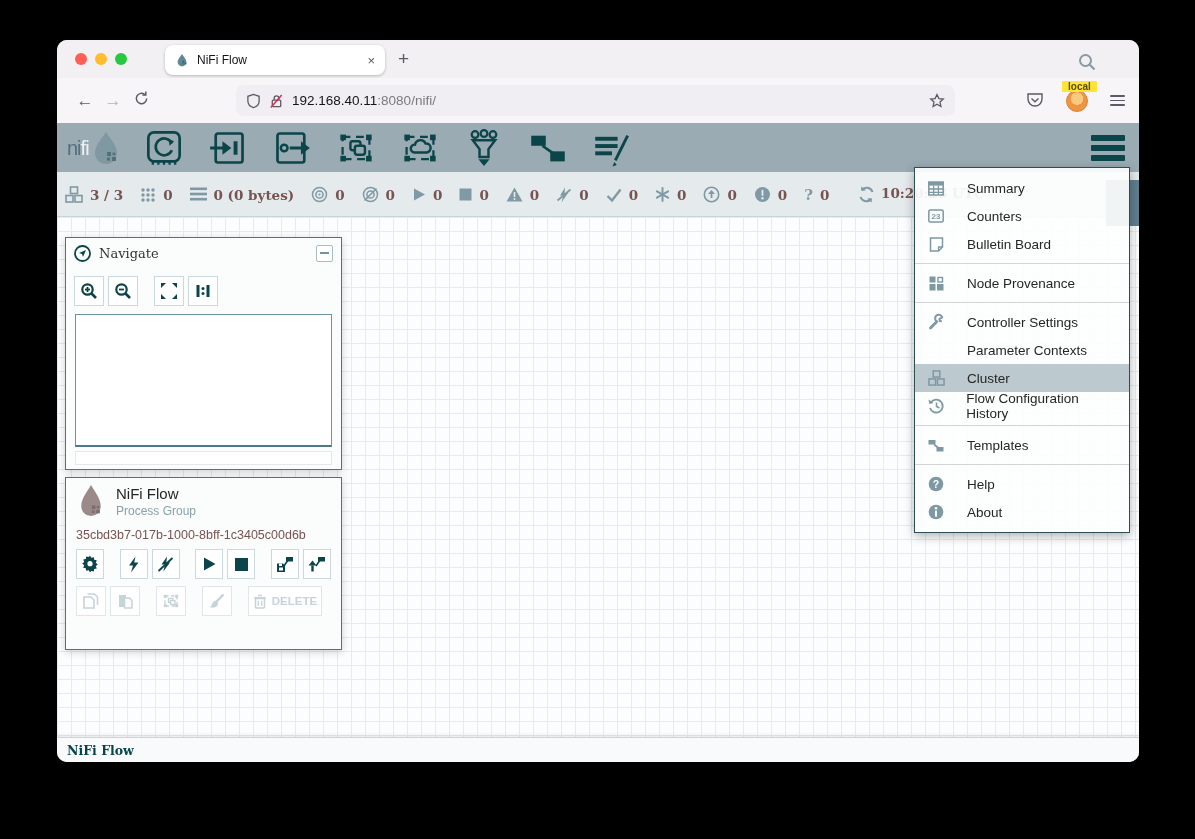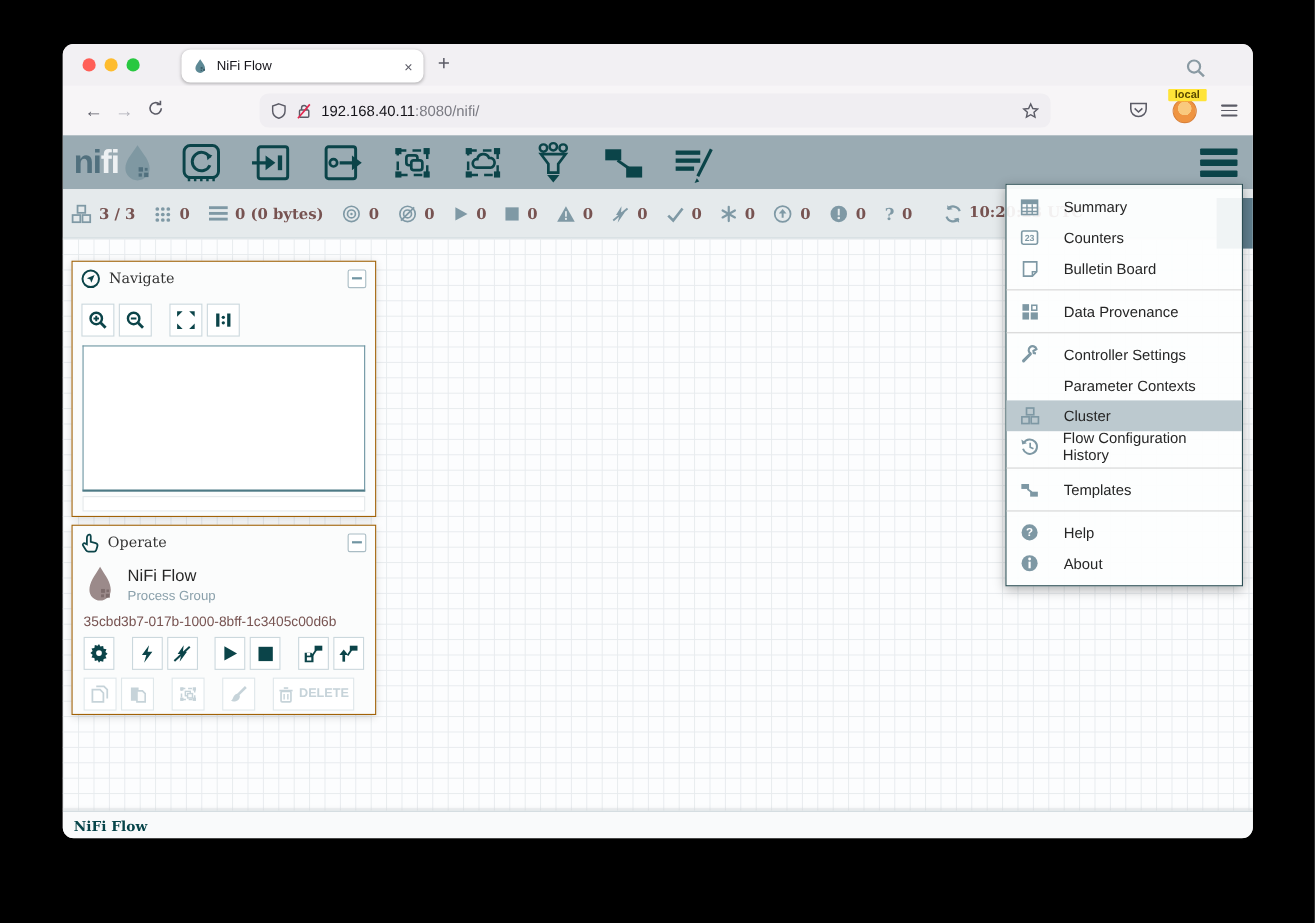--- a/index.html
+++ b/index.html
@@ -37,21 +37,21 @@
   .ff-ham span { width:15px; height:1.8px; background:#5b5b66; border-radius:1px; }
   .avatar-wrap { position:relative; width:22px; height:22px; }
   .avatar { width:22px; height:22px; border-radius:50%; background:radial-gradient(circle at 50% 38%, #f9c97e 38%, #ef9441 40%); border:1px solid #d9813a; }
   .local-badge { position:absolute; left:-4px; top:-9px; background:#ffe438; color:#5a4a00;
     font-size:10px; font-weight:700; padding:0 6px; border-radius:1px; }
 
   
   .nifi-toolbar { position:absolute; left:0; top:83px; width:100%; height:49px; background:#9aabb3;
     display:flex; align-items:center; }
   .nifi-logo { display:flex; align-items:center; margin-left:10px; margin-right:22px; }
-  .logo-text { font-size:30px; font-weight:700; letter-spacing:-1px; line-height:30px; }
+  .logo-text { font-size:20px; font-weight:400; letter-spacing:-1px; line-height:30px; }
   .logo-ni { color:#51707e; } .logo-fi { color:#eef1f3; }
   .tb-icons { display:flex; align-items:center; gap:26px; }
   .tb-icon { width:38px; height:38px; color:#0b4449; cursor:grab; }
   .nifi-ham { position:absolute; right:14px; top:12px; display:flex; flex-direction:column; gap:4px; }
   .nifi-ham span { width:34px; height:6px; background:#0b4449; border-radius:1px; }
 
   
   .statusbar { position:absolute; left:0; top:132px; width:100%; height:45px; background:#e5eaec;
     border-bottom:1px solid #c9d4d9; }
   .sb-left { position:absolute; left:8px; top:0; height:45px; display:flex; align-items:center; gap:17px; }
@@ -453,29 +453,20 @@
                 <circle cx="9" cy="11.5" r="1.5"></circle>
               </g>
             </svg>
       </div>
     </div>
     <div class="birdseye"></div>
     <div class="birdseye-strip"></div>
   </div>
 
   <div class="panel operate">
-    <div class="panel-hdr">
-      <svg width="16" height="17" viewBox="0 0 16 17" style="color:#0b4449">
-            <path d="M6 1.5 c1-1 2.5-0.5 2.5 1 v5 l4.5 1.2 c1.5 0.5 2 1.5 1.5 3 l-1 3.3 c-0.3 1-1 1.5-2 1.5 h-5 c-1 0-1.8-0.4-2.3-1.2 L1.5 11 c-0.8-1.2 0.5-2.6 1.8-2 l1.7 0.8 v-6 c0-1 0.5-1.8 1-2.3 Z" fill="none" stroke="currentColor" stroke-width="1.6"></path>
-          </svg>
-      <span class="panel-title">Operate</span>
-      <div class="collapse-btn">
-            <span></span>
-          </div>
-    </div>
     <div class="op-id-row">
       <svg width="30" height="38" viewBox="0 0 34 40">
             <path d="M17 2 C23 12 28 18 28 26 A11 11 0 0 1 6 26 C6 18 11 12 17 2 Z" fill="#9b8a8a"></path>
             <g fill="#7d6c6c">
               <rect x="18" y="25" width="4" height="4"></rect>
               <rect x="23" y="30" width="4" height="4"></rect>
               <rect x="18" y="30.6" width="3" height="3"></rect>
               <rect x="23.6" y="25.6" width="2.6" height="2.6"></rect>
             </g>
           </svg>
@@ -623,21 +614,21 @@
       <span class="ic">
             <svg width="15" height="15" viewBox="0 0 15 15">
               <g fill="currentColor">
                 <rect x="0.5" y="8" width="6" height="6.5"></rect>
                 <rect x="8" y="8" width="6.5" height="6.5"></rect>
                 <rect x="0.5" y="0.5" width="6" height="6"></rect>
               </g>
               <rect x="9" y="1.5" width="4.5" height="4.5" fill="none" stroke="currentColor" stroke-width="1.4"></rect>
             </svg>
           </span>
-      <span>Data Provenance</span>
+      <span>Node Provenance</span>
     </div>
     <div class="gm-div"></div>
     <div class="gm-item">
       <span class="ic">
             <svg width="16" height="16" viewBox="0 0 16 16">
               <path d="M9.2 7.6 A3.6 3.6 0 1 1 14.2 3.4 L11.5 5 l0.3 2 2 0.3" fill="none" stroke="currentColor" stroke-width="2"></path>
               <line x1="2.5" y1="14" x2="8.7" y2="7.8" stroke="currentColor" stroke-width="2.8" stroke-linecap="round"></line>
             </svg>
           </span>
       <span>Controller Settings</span>

